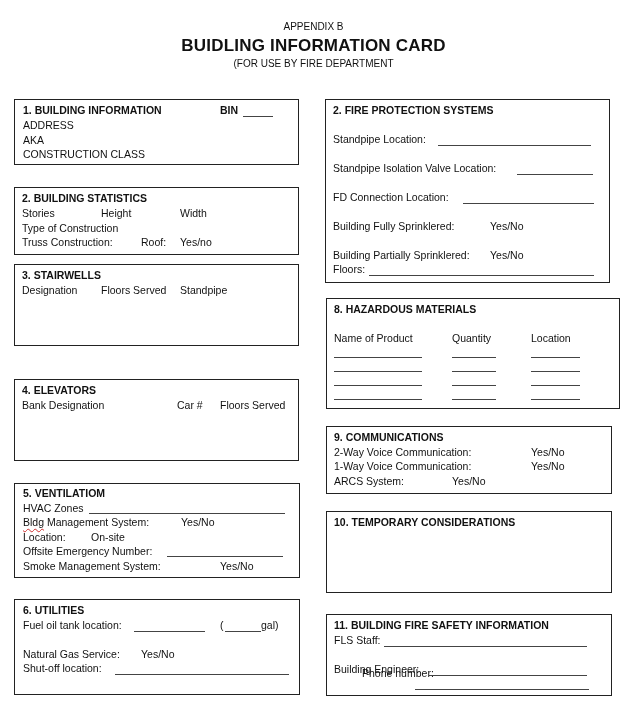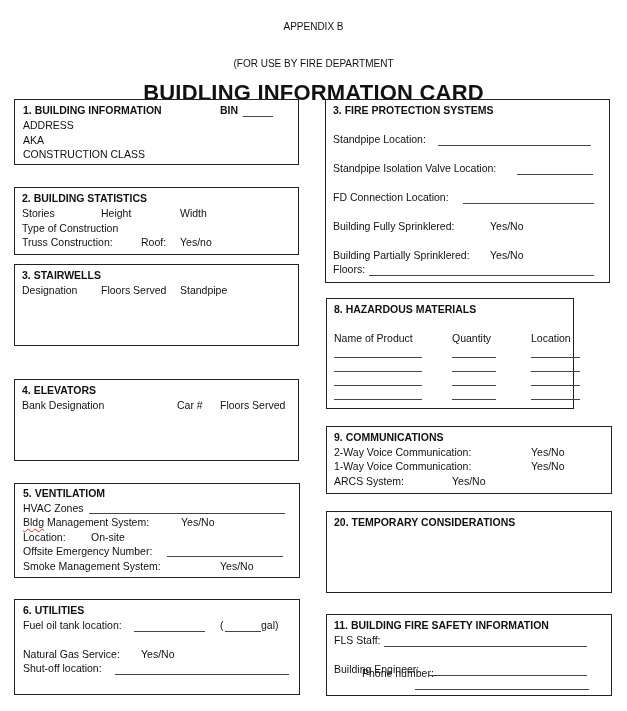--- a/index.html
+++ b/index.html
@@ -3,21 +3,21 @@
   <meta charset="utf-8">
   <style>
     html, body { margin: 0; padding: 0; background: #ffffff; }
     body {
       width: 627px; height: 711px; position: relative; overflow: hidden;
       font-family: "Liberation Sans", sans-serif; color: #111111;
       font-size: 10.5px;
     }
     .hdr { position: absolute; left: 0; width: 627px; text-align: center; }
     #appx { top: 21px; font-size: 10px; }
-    #title { top: 36px; font-size: 22px; font-weight: bold; letter-spacing: 0.2px; margin-top: 44px; }
+    #title { top: 36px; font-size: 17px; font-weight: bold; letter-spacing: 0.2px; }
     #subtitle { top: 58px; font-size: 10px; }
 
     .box {
       position: absolute; border: 1px solid #222; box-sizing: border-box;
     }
     .ttl { position: absolute; font-weight: bold; font-size: 10.5px; white-space: nowrap; }
     .t { position: absolute; white-space: nowrap; font-size: 10.5px; }
     .line { position: absolute; height: 0; border-bottom: 1px solid #444; }
     .squig { text-decoration: underline wavy #d03030; text-decoration-thickness: 1px; text-underline-offset: 2px; }
   </style>
@@ -83,36 +83,36 @@
   <div class="t" style="left:205px; top:19px;">(</div>
   <div class="line" style="left:210px; top:31px; width:36px;"></div>
   <div class="t" style="left:246px; top:19px;">gal)</div>
   <div class="t" style="left:8px; top:48px;">Natural Gas Service:</div>
   <div class="t" style="left:126px; top:48px;">Yes/No</div>
   <div class="t" style="left:8px; top:62px;">Shut-off location:</div>
   <div class="line" style="left:100px; top:74px; width:174px;"></div>
 </div>
 
 <div class="box" style="left:325px; top:99px; width:285px; height:184px;">
-  <div class="ttl" style="left:7px; top:4px;">3.   FIRE PROTECTION SYSTEMS</div>
+  <div class="ttl" style="left:7px; top:4px;">2.   FIRE PROTECTION SYSTEMS</div>
   <div class="t" style="left:7px; top:33px;">Standpipe Location:</div>
   <div class="line" style="left:112px; top:45px; width:153px;"></div>
   <div class="t" style="left:7px; top:62px;">Standpipe Isolation Valve Location:</div>
   <div class="line" style="left:191px; top:74px; width:76px;"></div>
   <div class="t" style="left:7px; top:91px;">FD Connection Location:</div>
   <div class="line" style="left:137px; top:103px; width:131px;"></div>
   <div class="t" style="left:7px; top:120px;">Building Fully Sprinklered:</div>
   <div class="t" style="left:164px; top:120px;">Yes/No</div>
   <div class="t" style="left:7px; top:149px;">Building Partially Sprinklered:</div>
   <div class="t" style="left:164px; top:149px;">Yes/No</div>
   <div class="t" style="left:7px; top:163px;">Floors:</div>
   <div class="line" style="left:43px; top:175px; width:225px;"></div>
 </div>
 
-<div class="box" style="left:326px; top:298px; width:248px; height:111px;">
+<div class="box" style="left:326px; top:298px; width:294px; height:111px;">
   <div class="ttl" style="left:7px; top:4px;">8.   HAZARDOUS MATERIALS</div>
   <div class="t" style="left:7px; top:33px;">Name of Product</div>
   <div class="t" style="left:125px; top:33px;">Quantity</div>
   <div class="t" style="left:204px; top:33px;">Location</div>
   <div id="haz-rows">
       <div class="line" style="left: 7px; width: 88px; top: 58px;"></div>
       <div class="line" style="left: 125px; width: 44px; top: 58px;"></div>
       <div class="line" style="left: 204px; width: 49px; top: 58px;"></div>
       <div class="line" style="left: 7px; width: 88px; top: 72px;"></div>
       <div class="line" style="left: 125px; width: 44px; top: 72px;"></div>
@@ -130,21 +130,21 @@
   <div class="ttl" style="left:7px; top:4px;">9.   COMMUNICATIONS</div>
   <div class="t" style="left:7px; top:19px;">2-Way Voice Communication:</div>
   <div class="t" style="left:204px; top:19px;">Yes/No</div>
   <div class="t" style="left:7px; top:33px;">1-Way Voice Communication:</div>
   <div class="t" style="left:204px; top:33px;">Yes/No</div>
   <div class="t" style="left:7px; top:48px;">ARCS System:</div>
   <div class="t" style="left:125px; top:48px;">Yes/No</div>
 </div>
 
 <div class="box" style="left:326px; top:511px; width:286px; height:82px;">
-  <div class="ttl" style="left:7px; top:4px;">20. TEMPORARY CONSIDERATIONS</div>
+  <div class="ttl" style="left:7px; top:4px;">10. TEMPORARY CONSIDERATIONS</div>
   <div style="position:absolute; left:7px; top:20px; right:7px; bottom:6px;"></div>
 </div>
 
 <div class="box" style="left:326px; top:614px; width:286px; height:82px;padding-left:39px;">
   <div class="ttl" style="left:7px; top:4px;">11. BUILDING FIRE SAFETY INFORMATION</div>
   <div class="t" style="left:7px; top:19px;">FLS Staff:</div>
   <div class="line" style="left:57px; top:31px; width:203px;"></div>
   <div class="t" style="left:7px; top:48px;">Building Engineer:</div>
   <div class="line" style="left:102px; top:60px; width:158px;"></div>
   <div class="t" style="left:7px; top:52px;margin-left:28px;">Phone number:</div>

